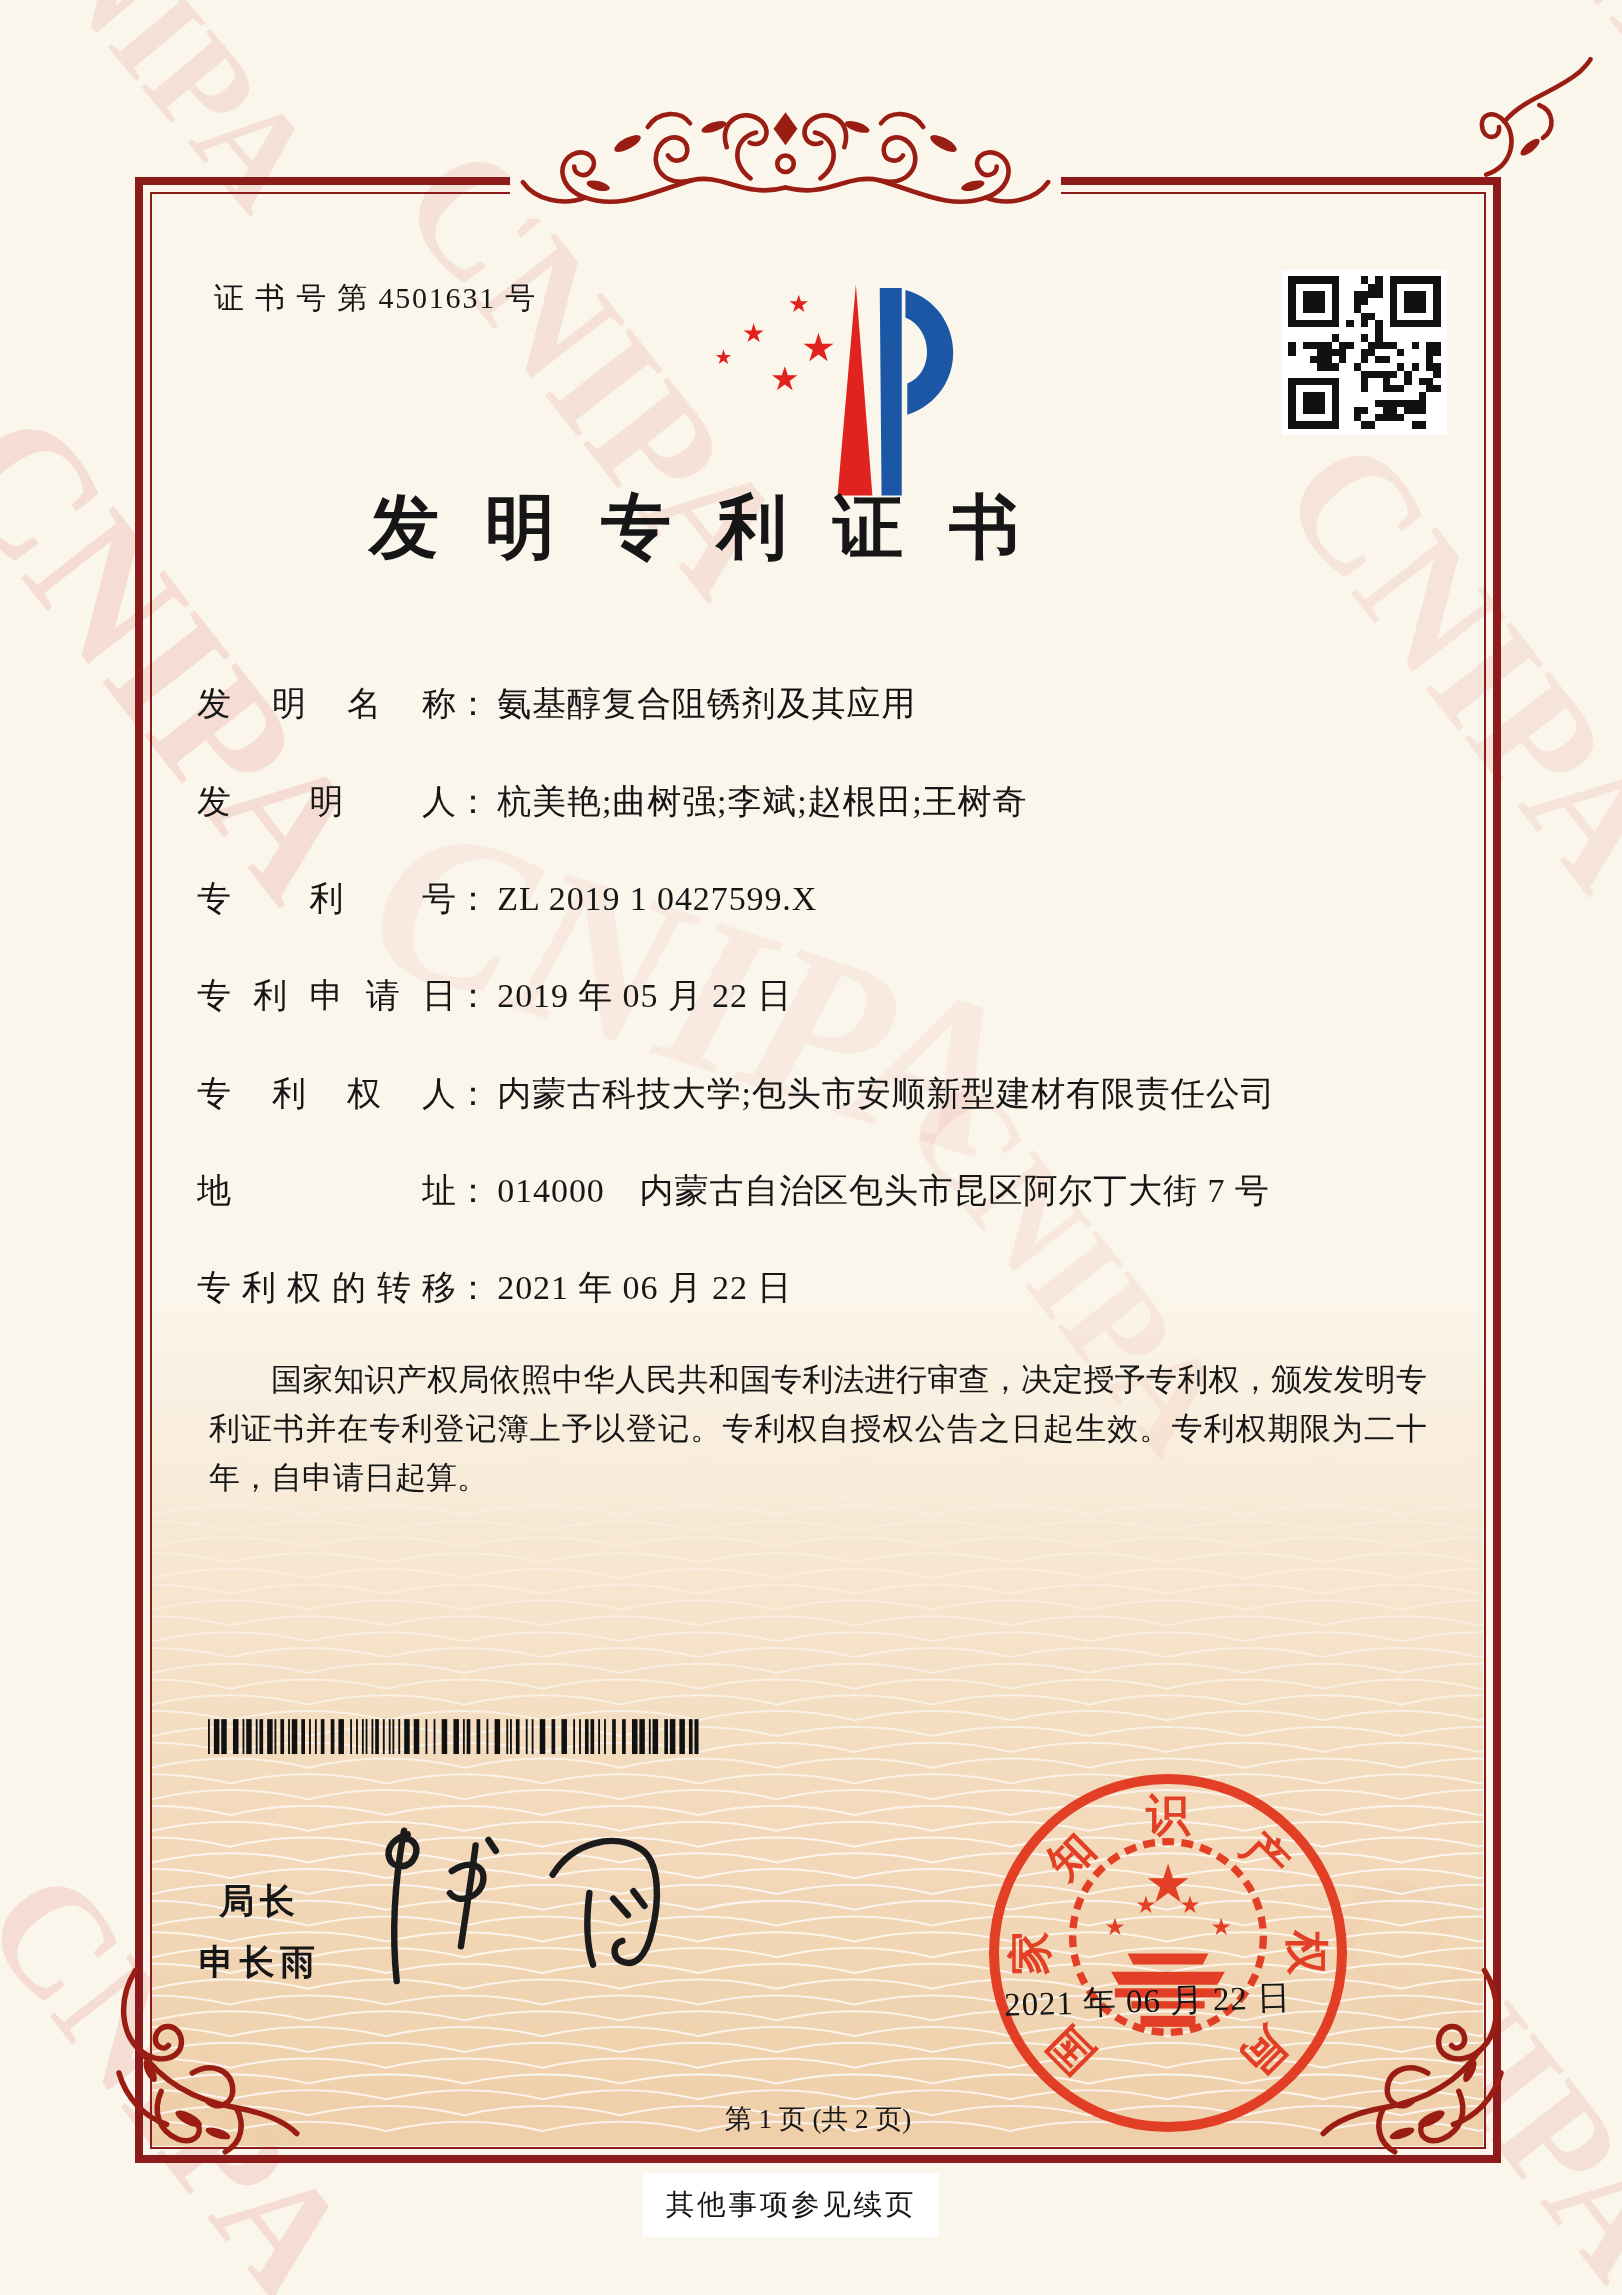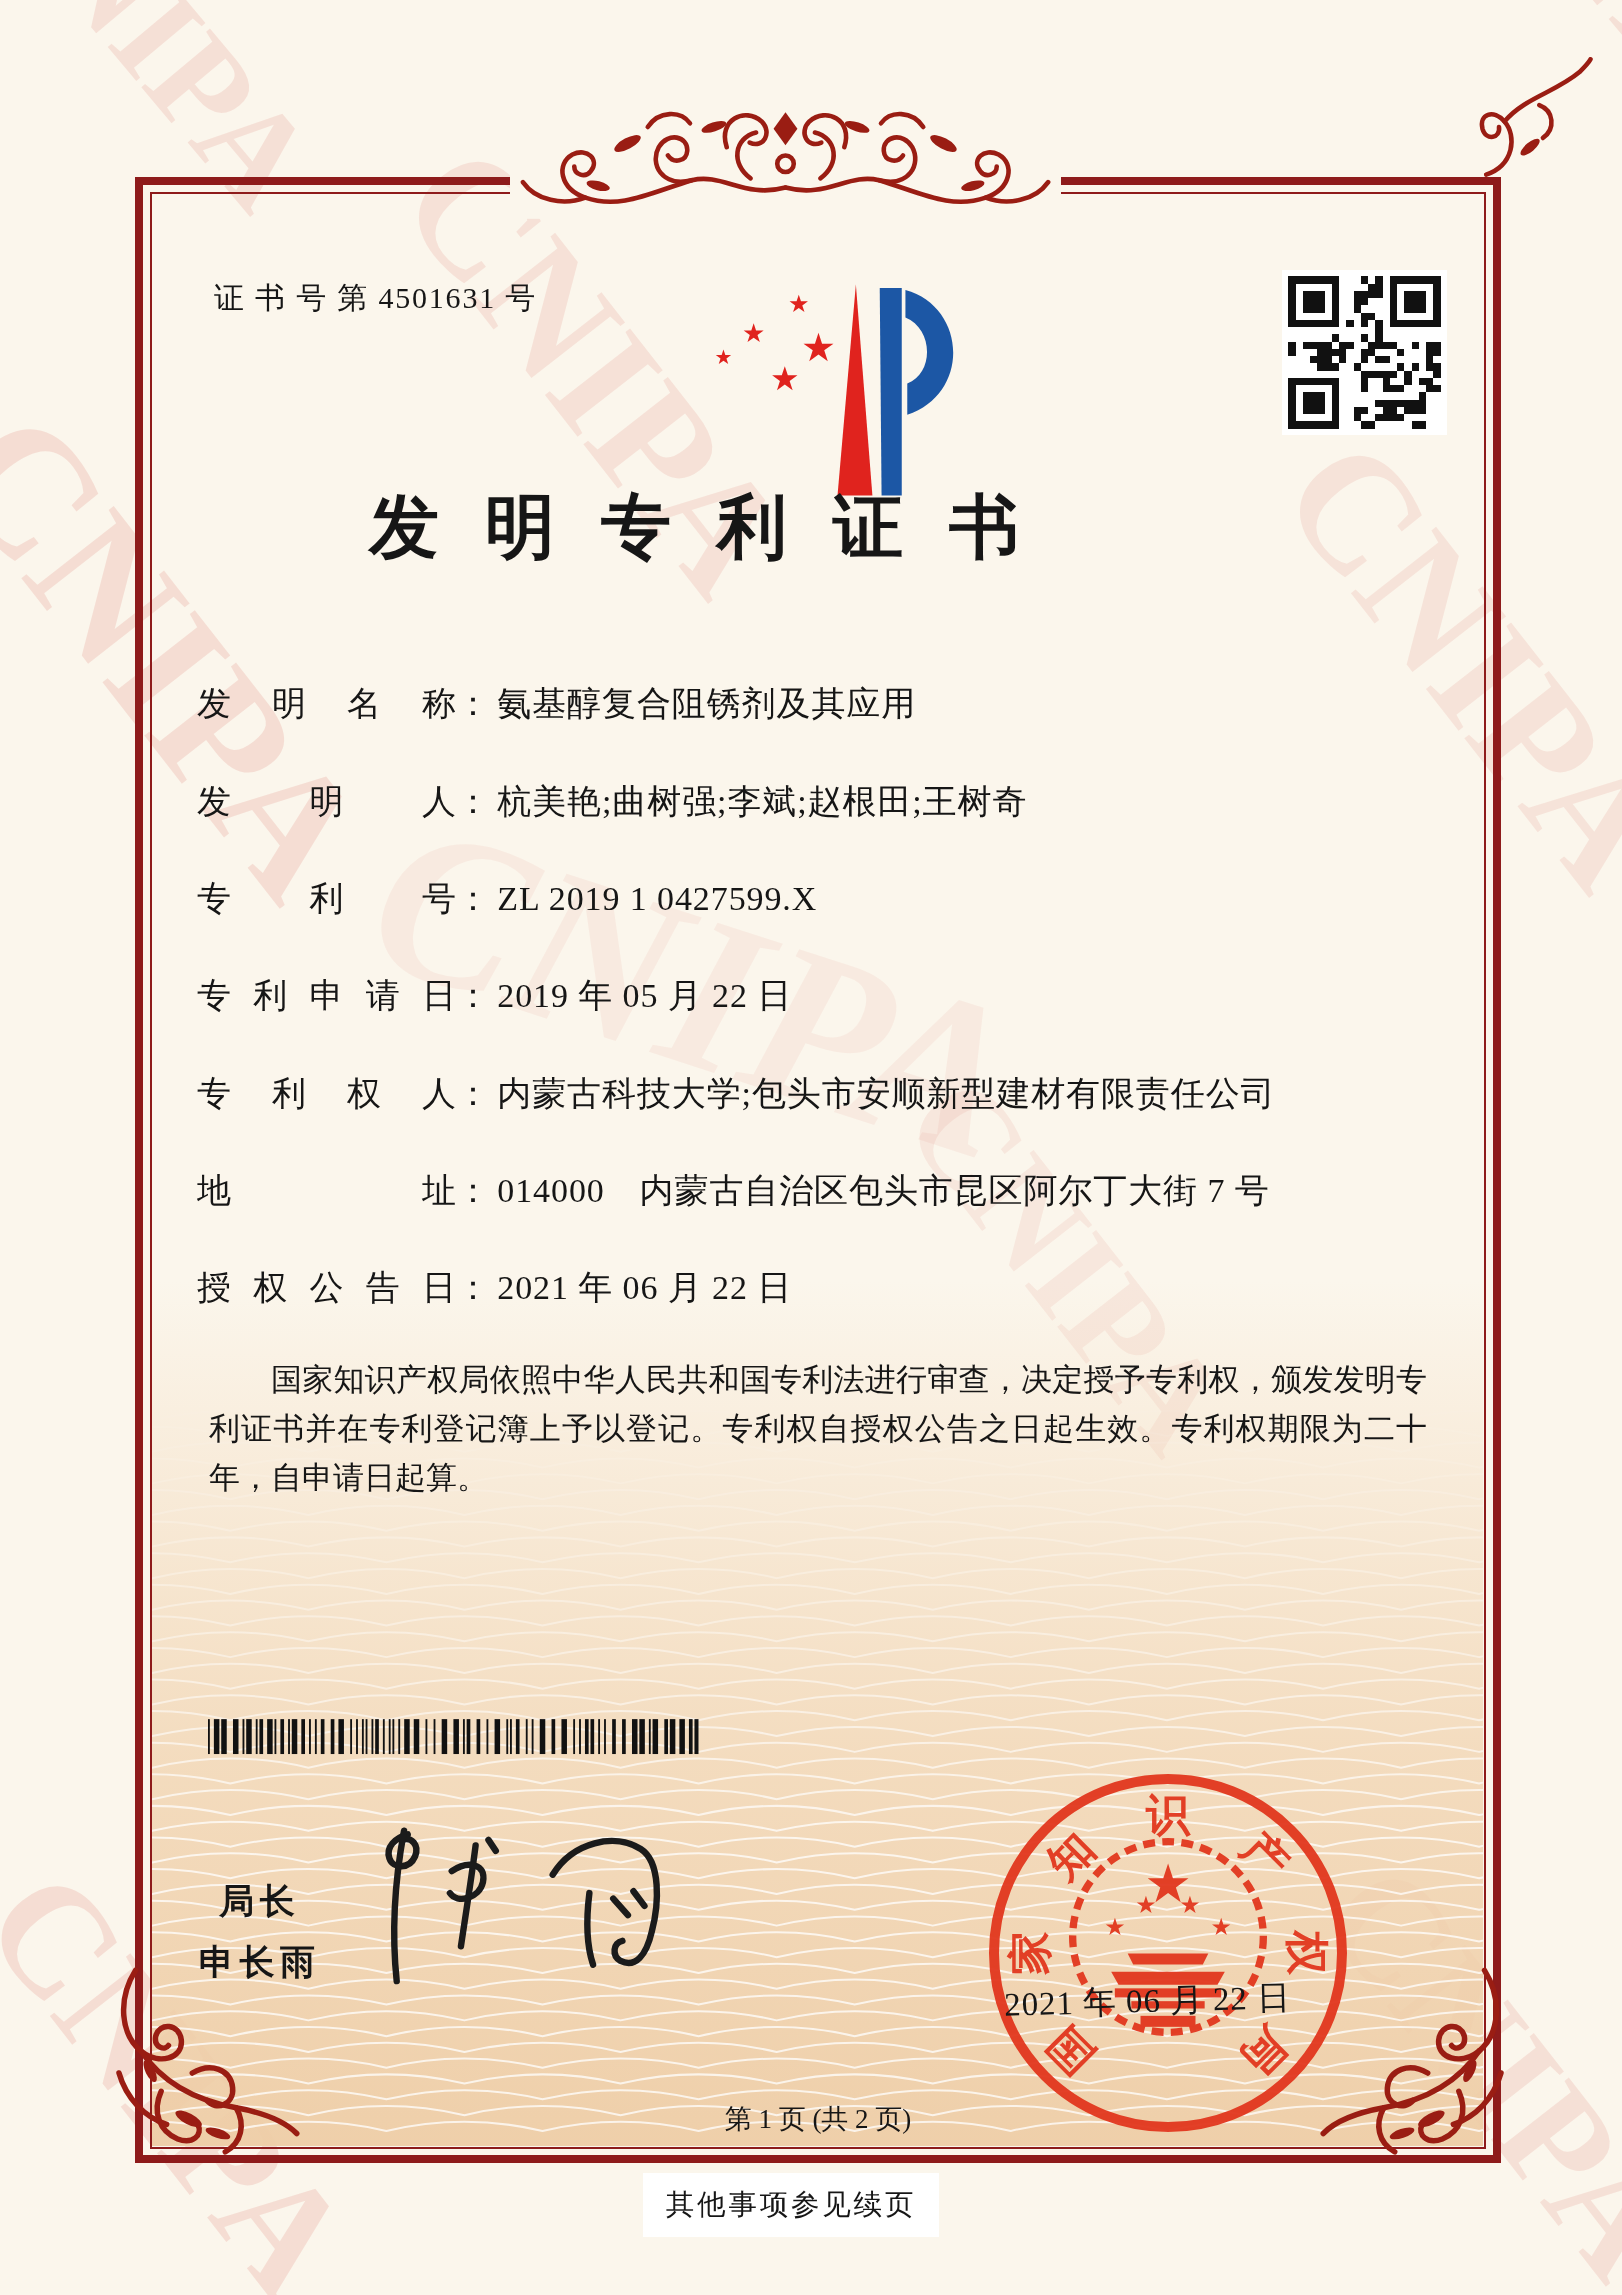--- a/index.html
+++ b/index.html
@@ -430,21 +430,21 @@
 <div class="frow" style="top:973px">
   <span class="flabel">专利申请日</span><span class="fcolon">：</span><span class="fvalue">2019 年 05 月 22 日</span>
 </div>
 <div class="frow" style="top:1071px">
   <span class="flabel">专利权人</span><span class="fcolon">：</span><span class="fvalue">内蒙古科技大学;包头市安顺新型建材有限责任公司</span>
 </div>
 <div class="frow" style="top:1168px">
   <span class="flabel">地址</span><span class="fcolon">：</span><span class="fvalue">014000　内蒙古自治区包头市昆区阿尔丁大街 7 号</span>
 </div>
 <div class="frow" style="top:1265px">
-  <span class="flabel">授权公告日</span><span class="fcolon">：</span><span class="fvalue">2021 年 06 月 22 日</span>
+  <span class="flabel">专利权的转移</span><span class="fcolon">：</span><span class="fvalue">2021 年 06 月 22 日</span>
 </div>
 
 <div id="bodytext">
   <p>国家知识产权局依照中华人民共和国专利法进行审查，决定授予专利权，颁发发明专利证书并在专利登记簿上予以登记。专利权自授权公告之日起生效。专利权期限为二十年，自申请日起算。</p>
 </div>
 
 <svg id="barcode" width="496" height="37" viewBox="0 0 540 40">
     <rect x="0" y="0" width="2" height="38" fill="#111"></rect>
     <rect x="6.4" y="0" width="6" height="38" fill="#111"></rect>
     <rect x="14.4" y="0" width="6" height="38" fill="#111"></rect>

